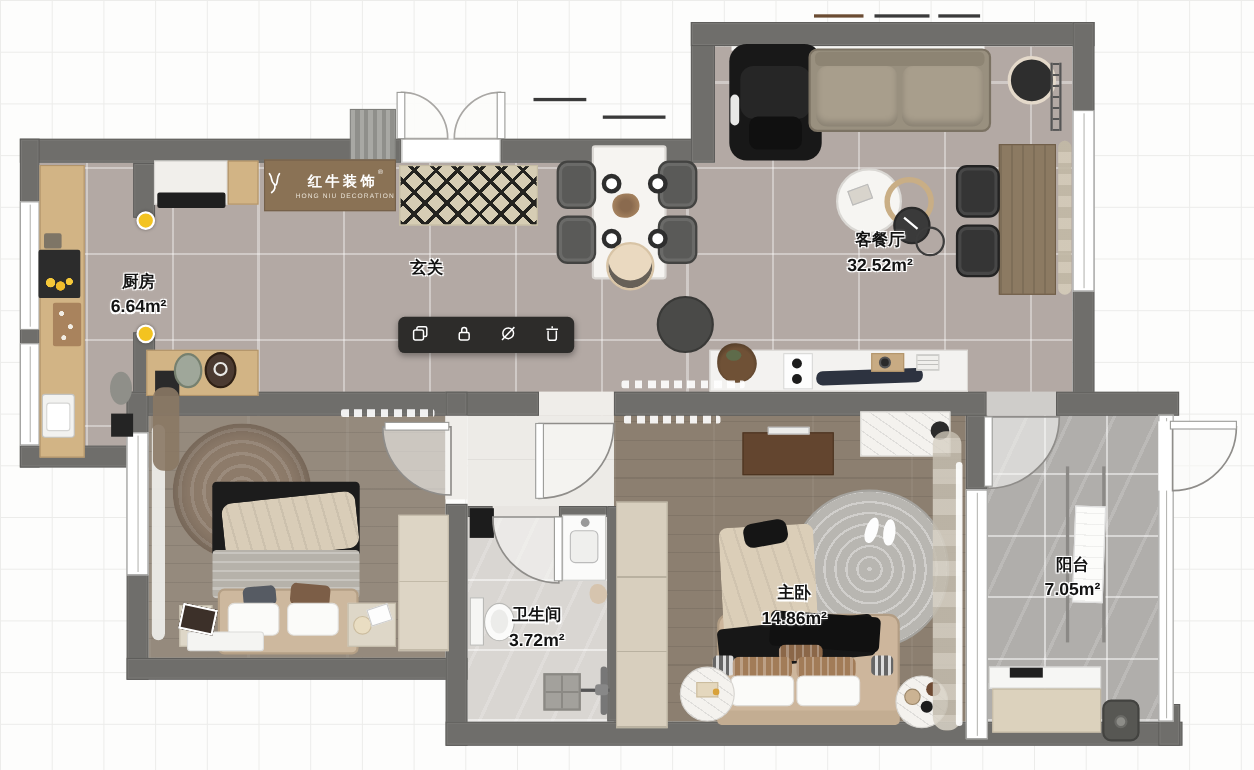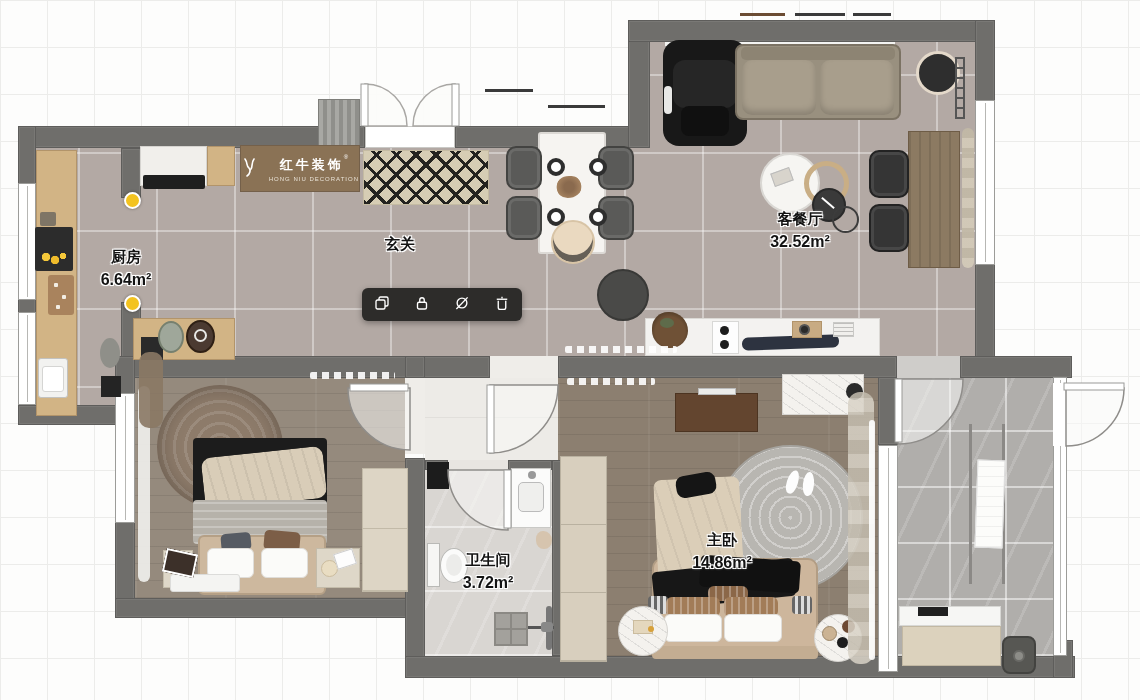--- a/index.html
+++ b/index.html
@@ -272,34 +272,38 @@
       <rect x="504" y="470" width="7" height="58"></rect>
       <rect x="895" y="379" width="7" height="63"></rect>
       <rect x="1064" y="383" width="60" height="7"></rect>
     </g>
   </svg>
 
   <div class="lbl" style="left:66px;top:249px">
     <div class="nm">厨房</div>
     <div class="ar">6.64m²</div>
   </div>
-  <div class="lbl" style="left:340px;top:236px">
+  <div class="lbl" style="left:328px;top:236px">
     <div class="nm">玄关</div>
   </div>
   <div class="lbl" style="left:740px;top:211px">
     <div class="nm">客餐厅</div>
     <div class="ar">32.52m²</div>
   </div>
   <div class="lbl" style="left:662px;top:532px">
     <div class="nm">主卧</div>
     <div class="ar">14.86m²</div>
   </div>
   <div class="lbl" style="left:428px;top:552px">
     <div class="nm">卫生间</div>
     <div class="ar">3.72m²</div>
+  </div>
+  <div class="lbl" style="left:915px;top:506px">
+    <div class="nm">阳台</div>
+    <div class="ar">7.05m²</div>
   </div>
 
   <div class="toolbar">
     <button title="duplicate">
       <span>
         <svg width="18" height="18" viewBox="0 0 24 24" fill="none" stroke="#fff" stroke-width="1.8">
           <rect x="8" y="4" width="12" height="12" rx="2"></rect>
           <rect x="4" y="8" width="12" height="12" rx="2" fill="#2d2c2a"></rect>
         </svg>
       </span>

